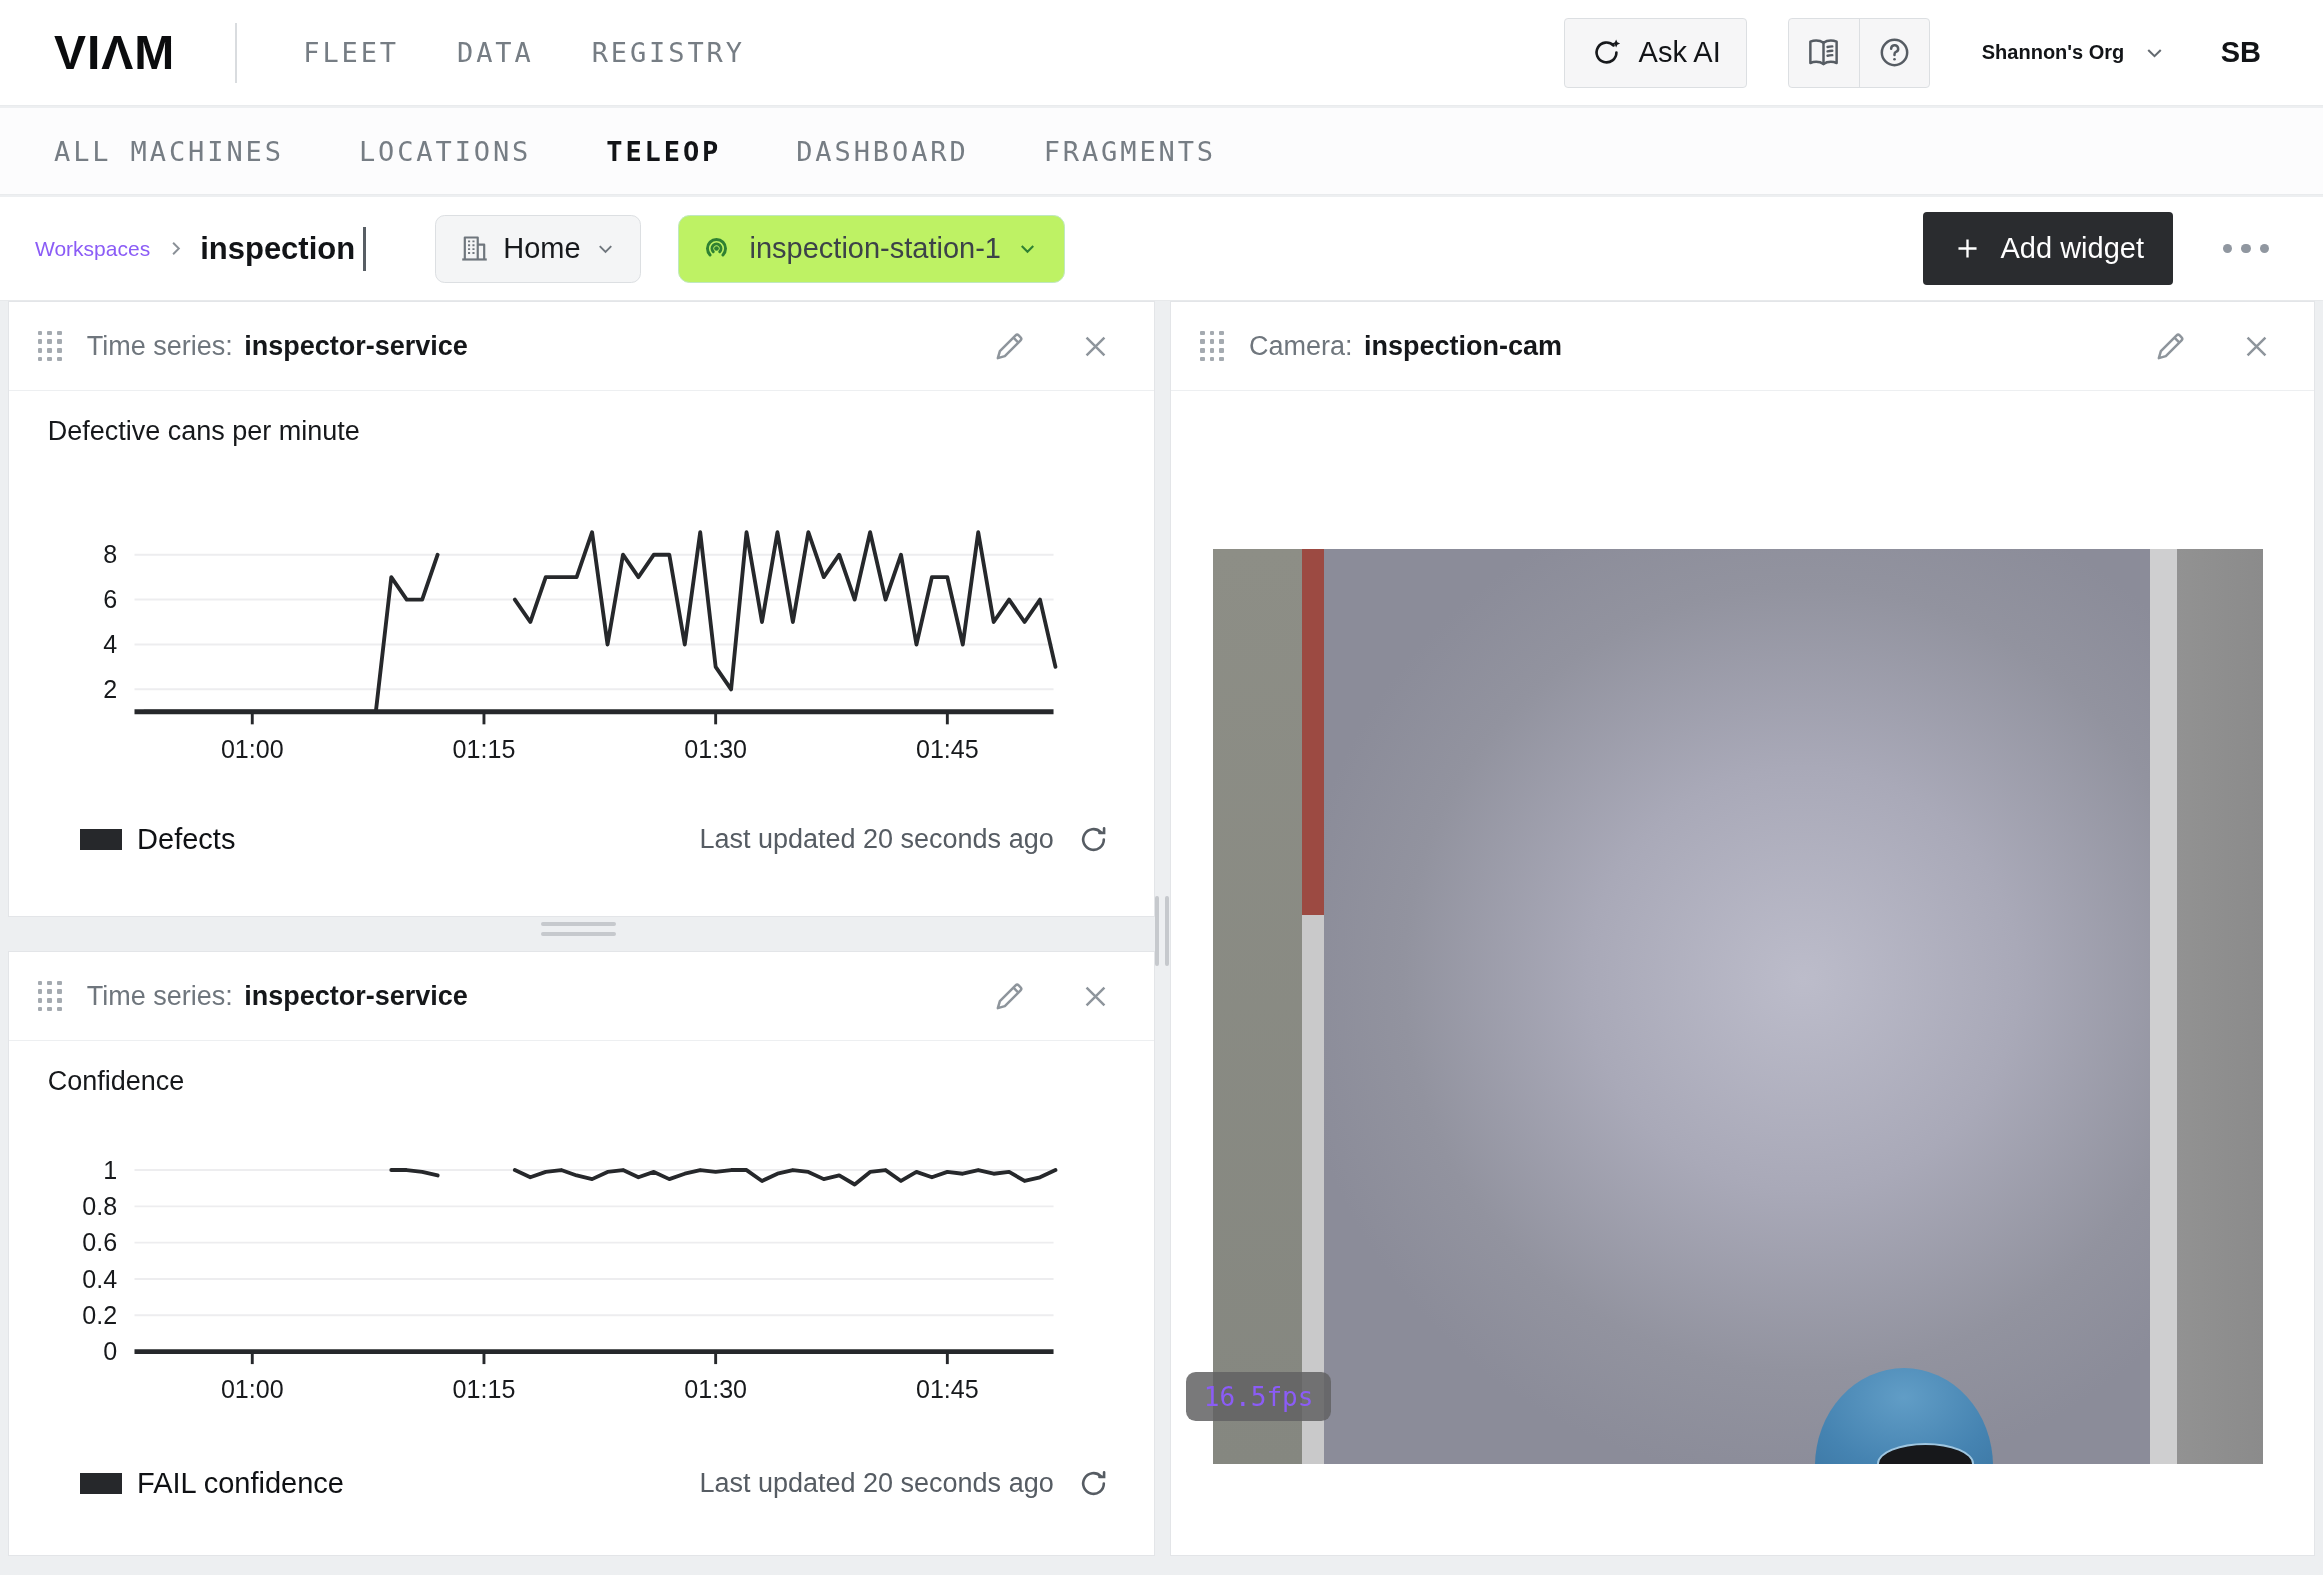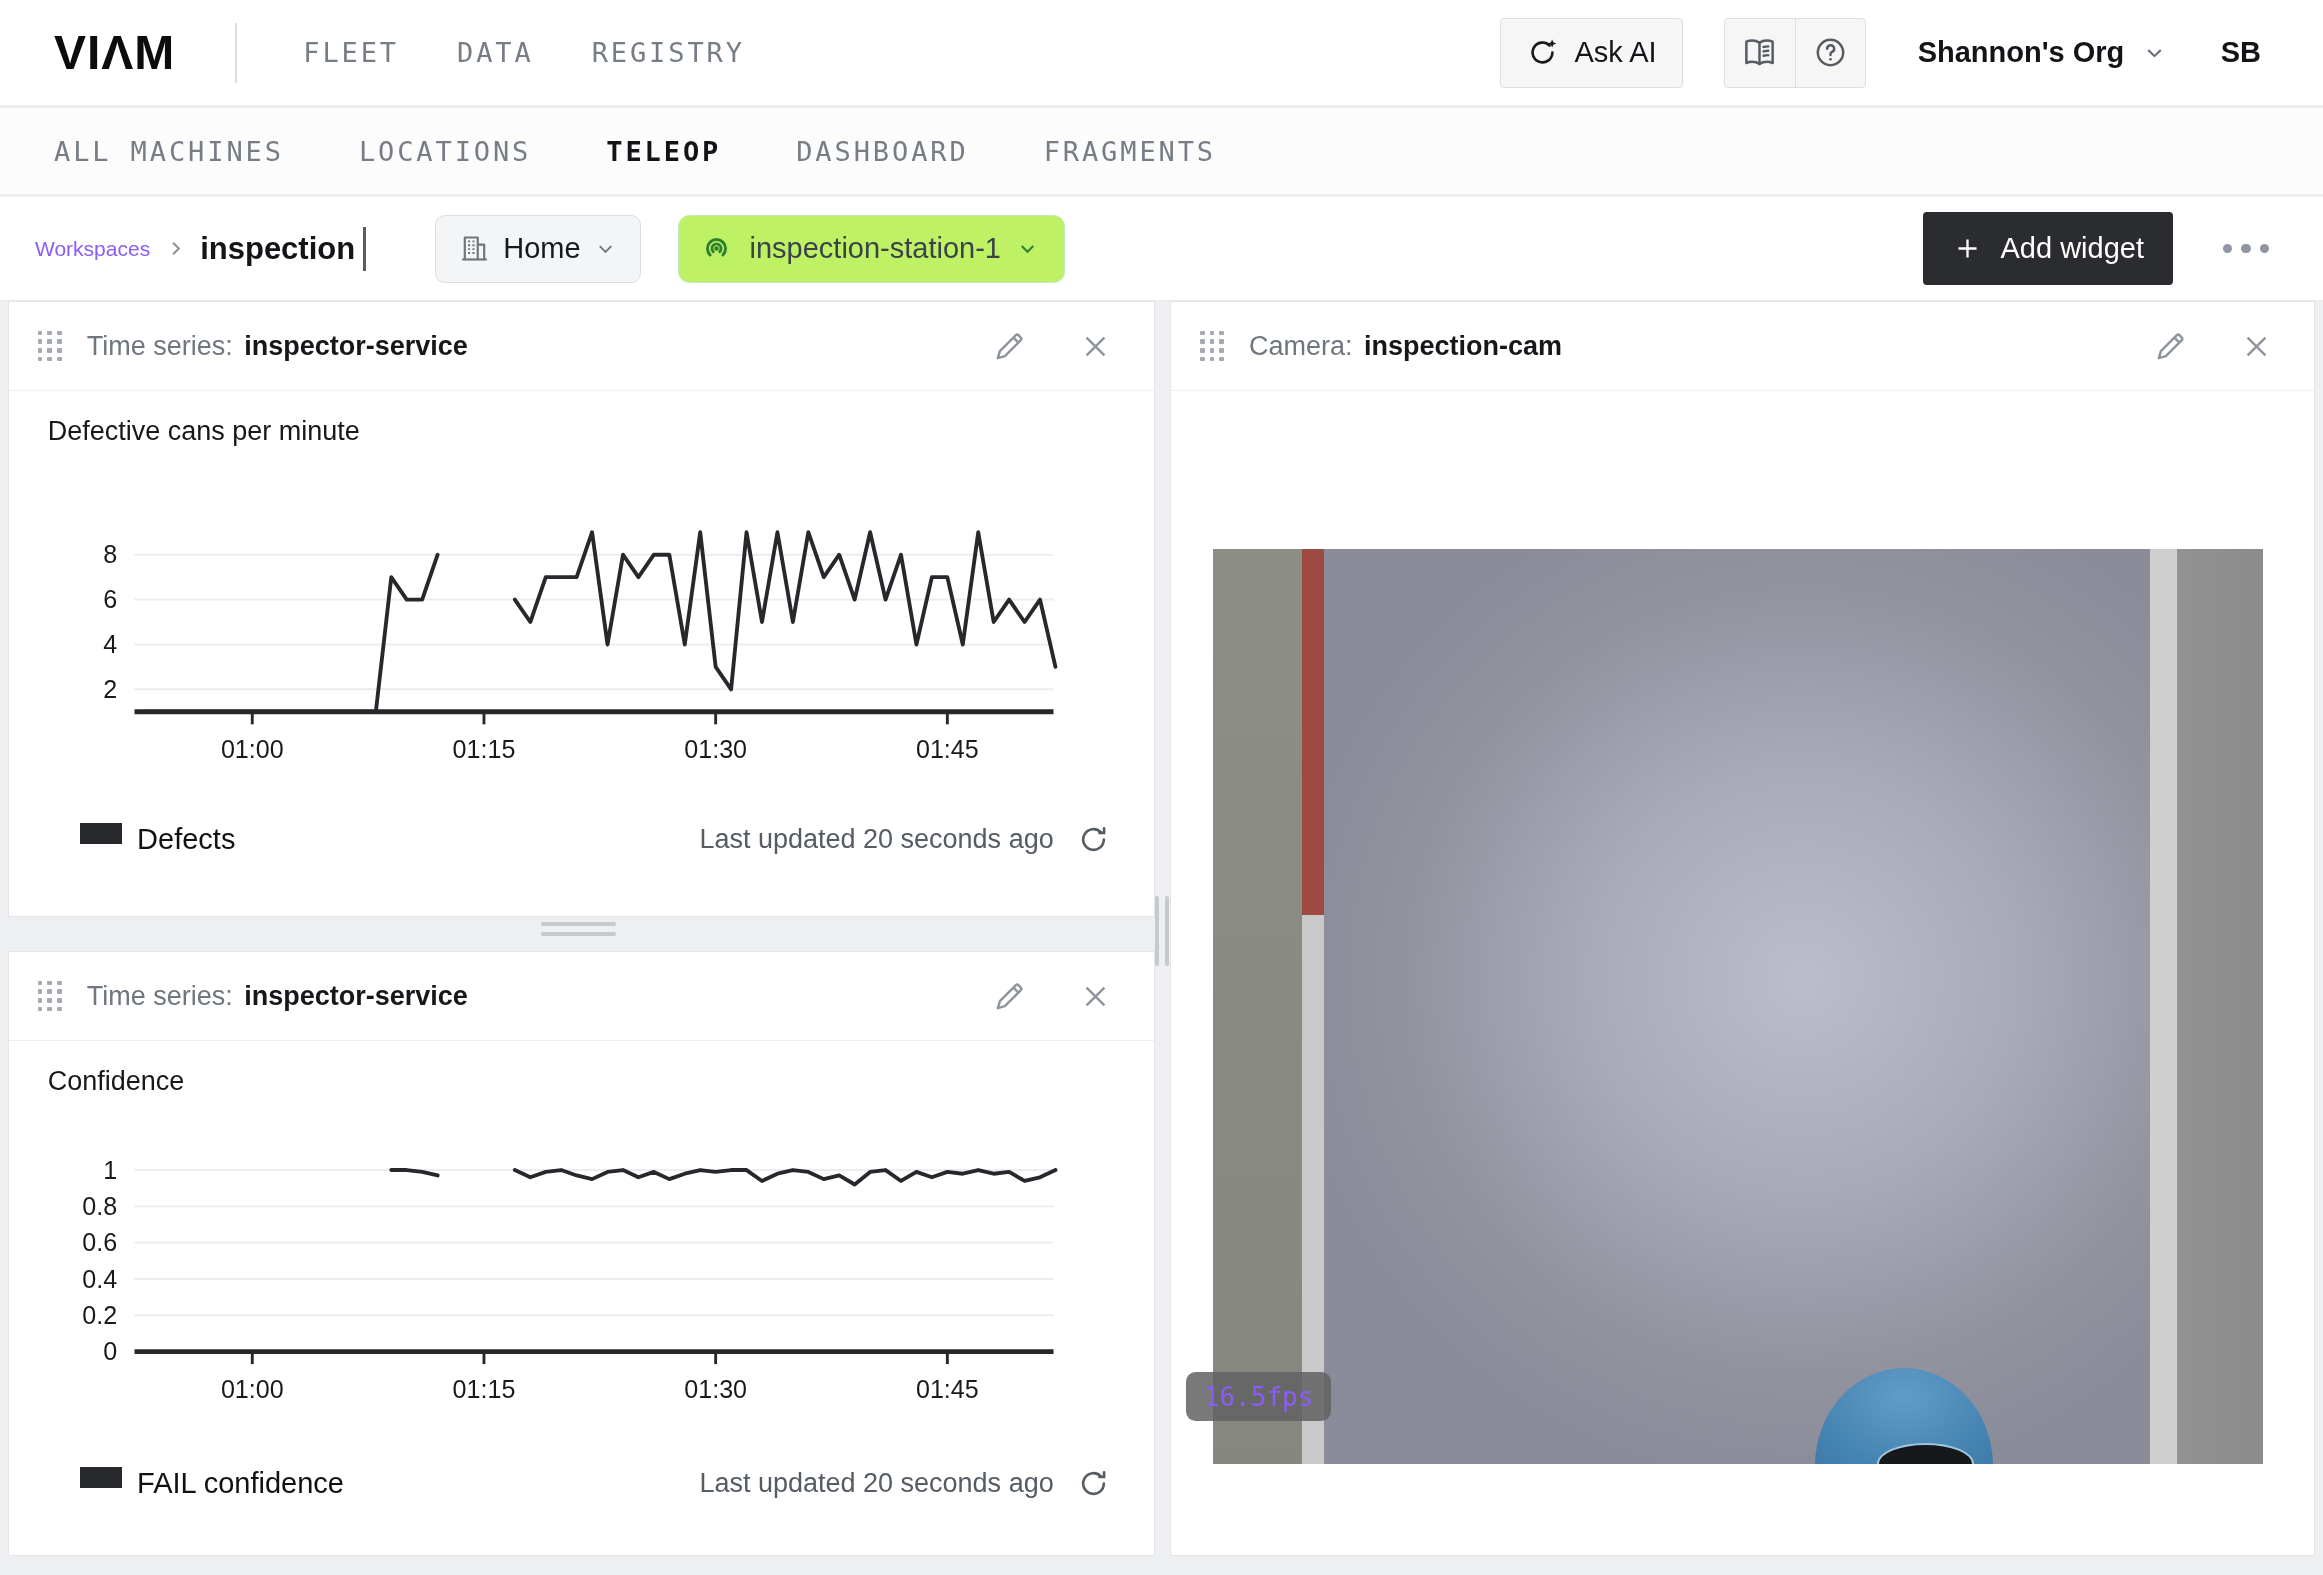--- a/index.html
+++ b/index.html
@@ -23,21 +23,21 @@
   .topbar-right { margin-left:auto; display:flex; align-items:center; padding-right:62px; }
   .askai-btn {
     display:flex; align-items:center; gap:15.4px; height:70px; padding:0 25px;
     background:#f6f6f7; border:1.9px solid #dcdfe2; border-radius:3.9px;
     font-size:29px; color:#121417; cursor:pointer;
   }
   .icon-group { display:flex; margin-left:41px; border:1.9px solid #dcdfe2; border-radius:3.9px; background:#f6f6f7; }
   .icon-group .igbtn { width:70px; height:68px; display:flex; align-items:center; justify-content:center; color:#565c63; cursor:pointer; }
   .icon-group .igbtn + .igbtn { border-left:1.9px solid #dcdfe2; }
   .org-switcher { display:flex; align-items:center; gap:17.4px; margin-left:52px; cursor:pointer; }
-  .org-name { font-size:29px; font-weight:700; color:#121417; }
+  .org-name { font-size:20px; font-weight:700; color:#121417; }
   .avatar { margin-left:54px; font-size:29px; font-weight:700; color:#121417; cursor:pointer; }
 
   
   .tabsbar {
     position:absolute; left:0; top:108px; width:2323px; height:87px;
     background:#fcfcfd; border-bottom:1.9px solid #e9ebed;
     display:flex; align-items:center; gap:75px; padding-left:54px;
   }
   .tab { font-size:27px; letter-spacing:2.9px; color:#767d84; cursor:pointer; }
   .tab.active { color:#121417; font-weight:700; }
@@ -84,21 +84,21 @@
   .wh-type { font-size:27px; color:#6f767d; }
   .wh-name { font-size:27px; font-weight:700; color:#15171a; margin-left:-13.5px; }
   .wh-actions { margin-left:auto; display:flex; gap:44px; }
   .wh-actions .act { width:42px; height:42px; display:flex; align-items:center; justify-content:center; color:#8e959c; cursor:pointer; background:none; border:none; }
 
   .chart-title { position:absolute; left:39px; top:114px; font-size:27px; font-weight:500; color:#16181b; }
   .chart-svg { position:absolute; left:0; display:block; }
   .chart-svg text { font-family:"Liberation Sans", sans-serif; }
 
   .widget-footer { position:absolute; left:39px; right:44px; height:58px; display:flex; align-items:center; }
-  .legend { display:flex; gap:15.4px;padding-left:32px; }
+  .legend { display:flex; align-items:center; gap:15.4px;padding-left:32px; }
   .legend-swatch { width:42px; height:21px; background:#26282b; }
   .legend-label { font-size:29px; color:#0f1114; }
   .updated-group { margin-left:auto; display:flex; align-items:center; gap:23px; }
   .updated-text { font-size:27px; color:#565c63; }
   .refresh-btn { color:#565c63; background:none; border:none; cursor:pointer; display:flex; }
 
   
   .h-handle { position:absolute; left:541px; top:922px; display:flex; flex-direction:column; gap:5.8px; cursor:row-resize; }
   .h-handle i { width:75px; height:3.9px; background:#c6c9cd; border-radius:1.9px; }
   .v-handle { position:absolute; left:1155px; top:896px; display:flex; gap:5.8px; cursor:col-resize; }

